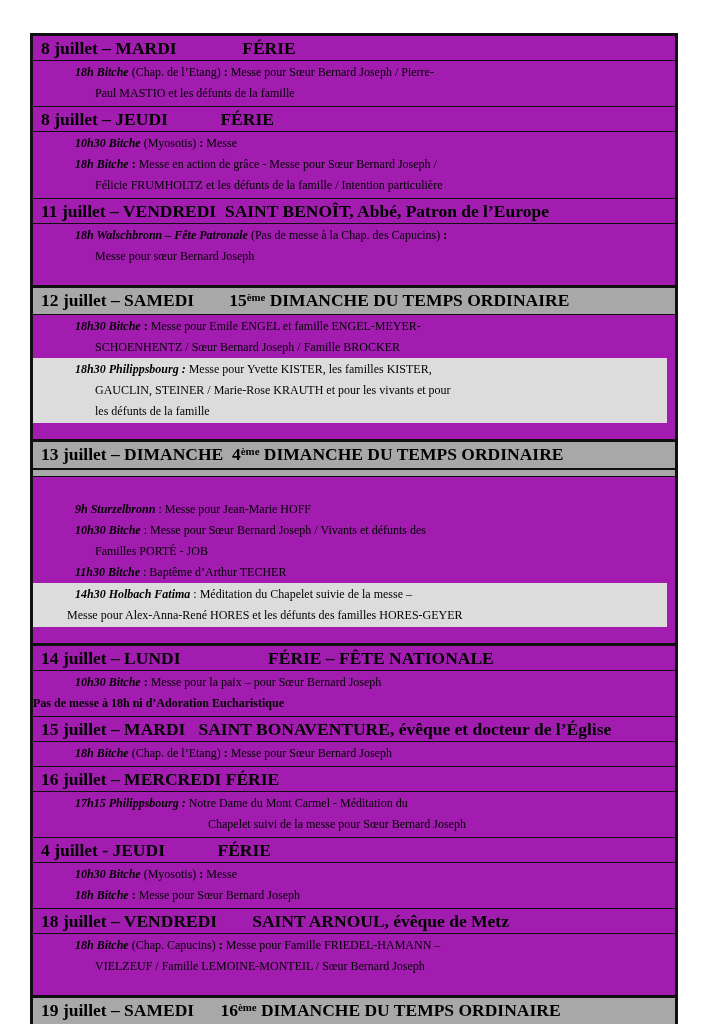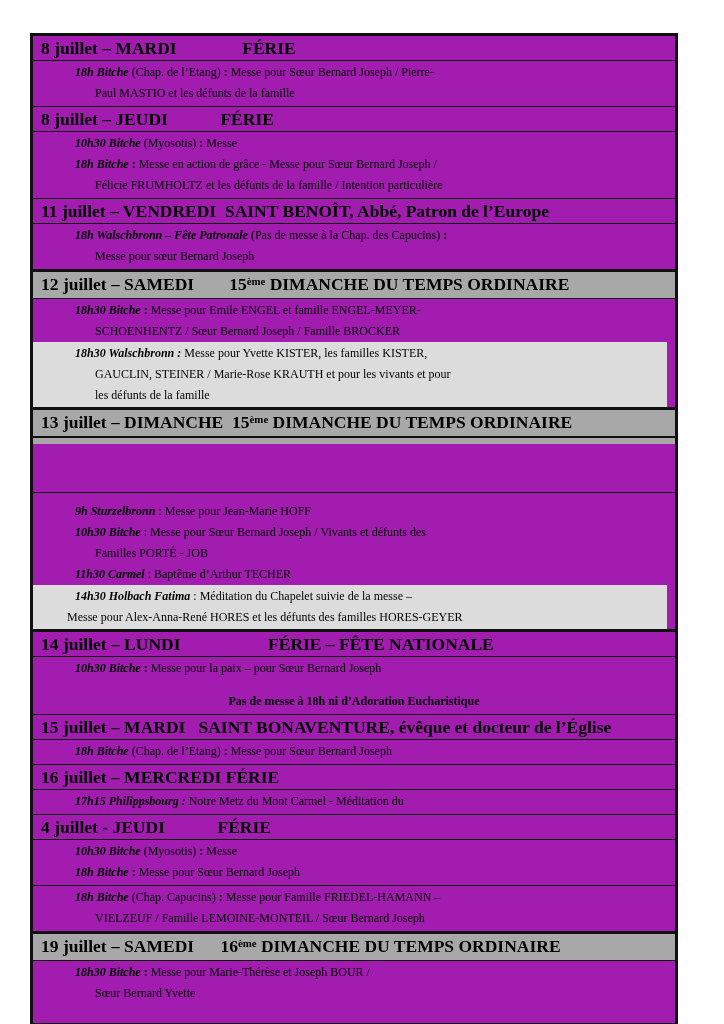--- a/index.html
+++ b/index.html
@@ -12,40 +12,40 @@
     overflow:hidden;
   }
   .table{
     position:absolute;left:30px;top:33px;width:648px;
     border:3px solid #101010;
     box-sizing:border-box;
     background:#a21caf;
   }
   .row{border-top:1.5px solid #101010;}
   .row:first-child{border-top:none;}
-  .row.thick{border-top:3px solid #101010;}
+  .row.thick{border-top:3px solid #101010;margin-top:16px;}
   .header-row{
     font-weight:bold;
     font-size:17.5px;line-height:20px;
     padding:2px 6px 2px 8px;
     white-space:pre;overflow:hidden;
   }
   .header-row.shaded{background:var(--shade-dark,#a8a8a8);}
   .spacer-row{height:6px;background:var(--shade-dark,#a8a8a8);border-top:2.2px solid #101010;}
   .details-row{font-size:12px;line-height:21px;padding:1px 0 2px 0;}
   .details-row.flush{padding-bottom:0;}
-  .details-row.padtop{padding-top:8px;margin-top:48px;}
+  .details-row.padtop{padding-top:22px;}
   .details-row.padbottom{padding-bottom:19px;}
   .para.light{background:var(--shade-light,#dcdcdc);margin-right:8px;padding:1px 0;}
   .line{white-space:pre;overflow:hidden;}
   .ind-a{padding-left:42px;}
   .ind-b{padding-left:62px;}
   .ind-c{padding-left:175px;}
   .ind-d{padding-left:34px;}
-  .line.center{text-align:center;padding-left:0;margin-top:12px;}
+  .line.center{padding-left:0;}
   .s-bi{font-weight:bold;font-style:italic;}
   .s-b{font-weight:bold;}
   .sup{font-size:62%;position:relative;top:-0.45em;}
 </style>
 </head>
 <body>
 
 <div class="page">
   <div class="table">
       <div class="row header-row"><span>8 juillet – MARDI               FÉRIE</span></div>
@@ -70,33 +70,33 @@
           <div class="line ind-b"><span>Messe pour sœur Bernard Joseph</span></div>
         </div>
       </div>
       <div class="row header-row shaded thick"><span>12 juillet – SAMEDI        15</span><span class="sup">ème</span><span> DIMANCHE DU TEMPS ORDINAIRE</span></div>
       <div class="row details-row flush">
         <div class="para">
           <div class="line ind-a"><span class="s-bi">18h30 Bitche</span><span class="s-b"> : </span><span>Messe pour Emile ENGEL et famille ENGEL-MEYER-</span></div>
           <div class="line ind-b"><span>SCHOENHENTZ / Sœur Bernard Joseph / Famille BROCKER</span></div>
         </div>
         <div class="para light">
-          <div class="line ind-a"><span class="s-bi">18h30 Walschbronn : </span><span>Messe pour Yvette KISTER, les familles KISTER,</span></div>
+          <div class="line ind-a"><span class="s-bi">18h30 Philippsbourg : </span><span>Messe pour Yvette KISTER, les familles KISTER,</span></div>
           <div class="line ind-b"><span>GAUCLIN, STEINER / Marie-Rose KRAUTH et pour les vivants et pour</span></div>
           <div class="line ind-b"><span>les défunts de la famille</span></div>
         </div>
       </div>
-      <div class="row header-row shaded thick"><span>13 juillet – DIMANCHE  15</span><span class="sup">ème</span><span> DIMANCHE DU TEMPS ORDINAIRE</span></div>
+      <div class="row header-row shaded thick"><span>13 juillet – DIMANCHE  4</span><span class="sup">ème</span><span> DIMANCHE DU TEMPS ORDINAIRE</span></div>
       <div class="row spacer-row"></div>
       <div class="row details-row flush padtop">
         <div class="para">
           <div class="line ind-a"><span class="s-bi">9h Sturzelbronn</span><span> : Messe pour Jean-Marie HOFF</span></div>
           <div class="line ind-a"><span class="s-bi">10h30 Bitche</span><span> : Messe pour Sœur Bernard Joseph / Vivants et défunts des</span></div>
           <div class="line ind-b"><span>Familles PORTÉ - JOB</span></div>
-          <div class="line ind-a"><span class="s-bi">11h30 Carmel</span><span> : Baptême d’Arthur TECHER</span></div>
+          <div class="line ind-a"><span class="s-bi">11h30 Bitche</span><span> : Baptême d’Arthur TECHER</span></div>
         </div>
         <div class="para light">
           <div class="line ind-a"><span class="s-bi">14h30 Holbach Fatima</span><span> : Méditation du Chapelet suivie de la messe –</span></div>
           <div class="line ind-d"><span>Messe pour Alex-Anna-René HORES et les défunts des familles HORES-GEYER</span></div>
         </div>
       </div>
       <div class="row header-row thick"><span>14 juillet – LUNDI                    FÉRIE – FÊTE NATIONALE</span></div>
       <div class="row details-row">
         <div class="para">
           <div class="line ind-a"><span class="s-bi">10h30 Bitche</span><span class="s-b"> : </span><span>Messe pour la paix – pour Sœur Bernard Joseph</span></div>
@@ -105,30 +105,32 @@
       </div>
       <div class="row header-row"><span>15 juillet – MARDI   SAINT BONAVENTURE, évêque et docteur de l’Église</span></div>
       <div class="row details-row">
         <div class="para">
           <div class="line ind-a"><span class="s-bi">18h Bitche</span><span> (Chap. de l’Etang)</span><span class="s-b"> : </span><span>Messe pour Sœur Bernard Joseph</span></div>
         </div>
       </div>
       <div class="row header-row"><span>16 juillet – MERCREDI FÉRIE</span></div>
       <div class="row details-row">
         <div class="para">
-          <div class="line ind-a"><span class="s-bi">17h15 Philippsbourg : </span><span>Notre Metz du Mont Carmel - Méditation du</span></div>
+          <div class="line ind-a"><span class="s-bi">17h15 Philippsbourg : </span><span>Notre Dame du Mont Carmel - Méditation du</span></div>
+          <div class="line ind-c"><span>Chapelet suivi de la messe pour Sœur Bernard Joseph</span></div>
         </div>
       </div>
       <div class="row header-row"><span>4 juillet - JEUDI            FÉRIE</span></div>
       <div class="row details-row">
         <div class="para">
           <div class="line ind-a"><span class="s-bi">10h30 Bitche</span><span> (Myosotis)</span><span class="s-b"> : </span><span>Messe</span></div>
           <div class="line ind-a"><span class="s-bi">18h Bitche</span><span class="s-b"> : </span><span>Messe pour Sœur Bernard Joseph</span></div>
         </div>
       </div>
+      <div class="row header-row"><span>18 juillet – VENDREDI        SAINT ARNOUL, évêque de Metz</span></div>
       <div class="row details-row">
         <div class="para">
           <div class="line ind-a"><span class="s-bi">18h Bitche</span><span> (Chap. Capucins)</span><span class="s-b"> : </span><span>Messe pour Famille FRIEDEL-HAMANN –</span></div>
           <div class="line ind-b"><span>VIELZEUF / Famille LEMOINE-MONTEIL / Sœur Bernard Joseph</span></div>
         </div>
       </div>
       <div class="row header-row shaded thick"><span>19 juillet – SAMEDI      16</span><span class="sup">ème</span><span> DIMANCHE DU TEMPS ORDINAIRE</span></div>
       <div class="row details-row padbottom">
         <div class="para">
           <div class="line ind-a"><span class="s-bi">18h30 Bitche</span><span class="s-b"> : </span><span>Messe pour Marie-Thérèse et Joseph BOUR /</span></div>

